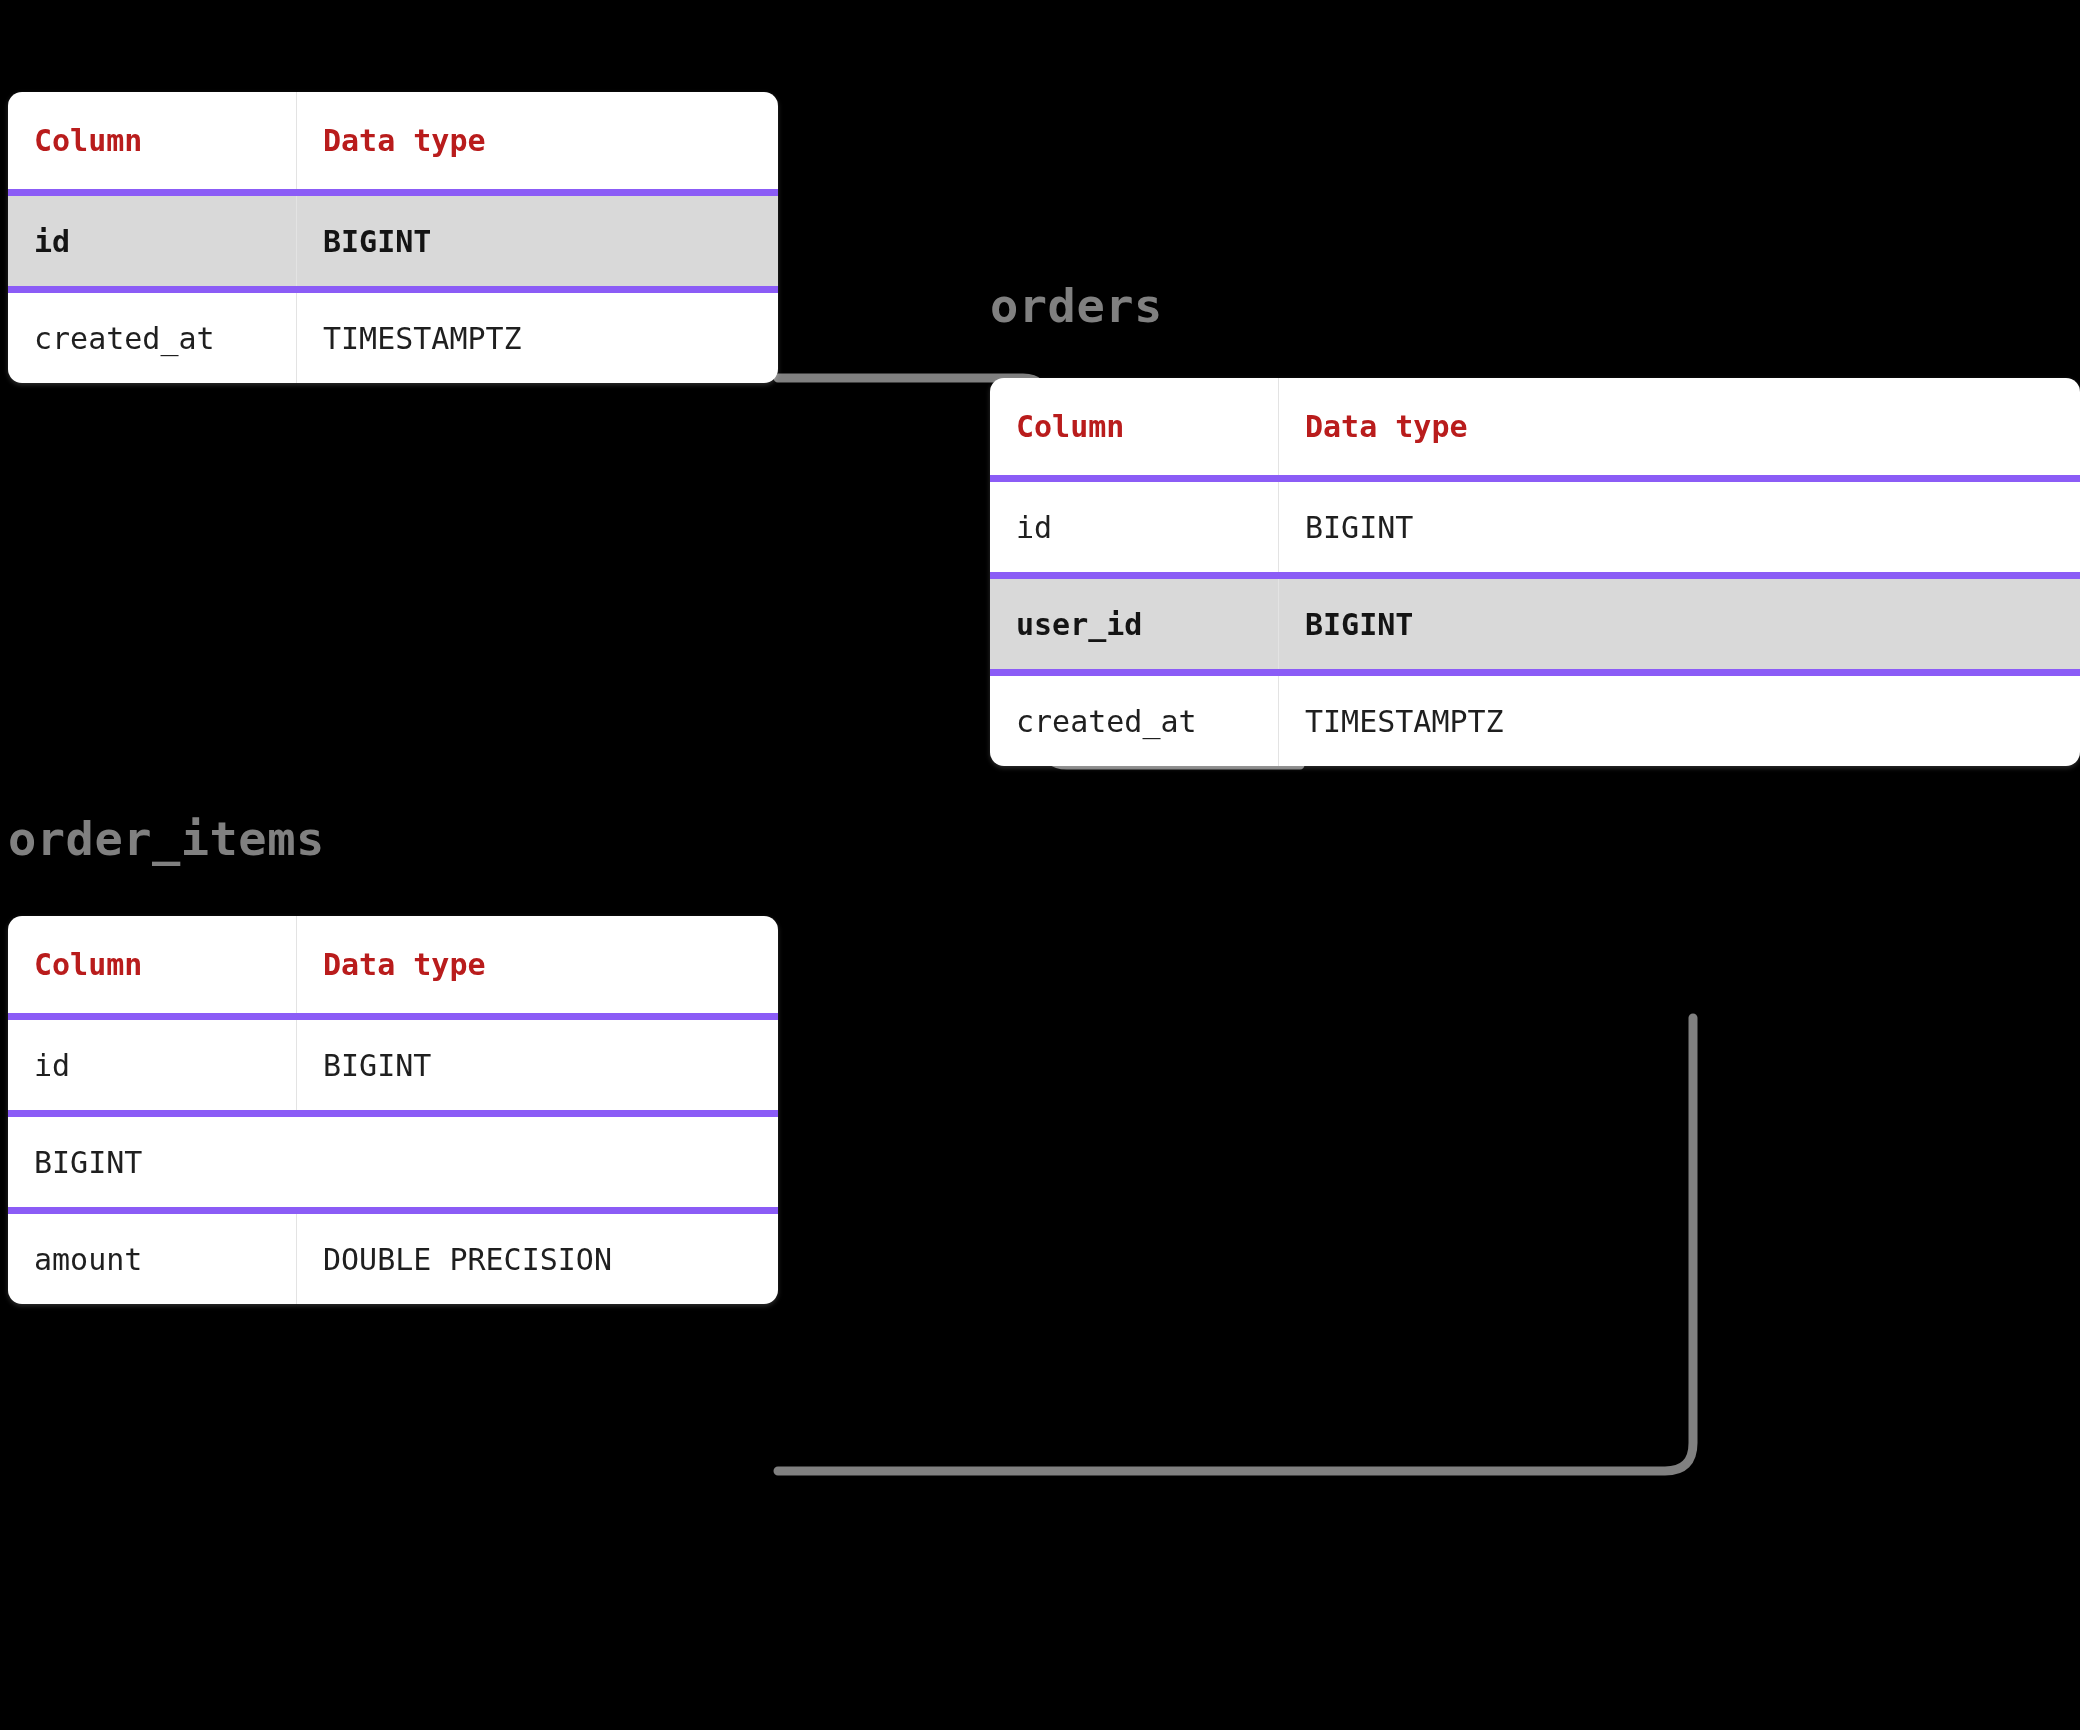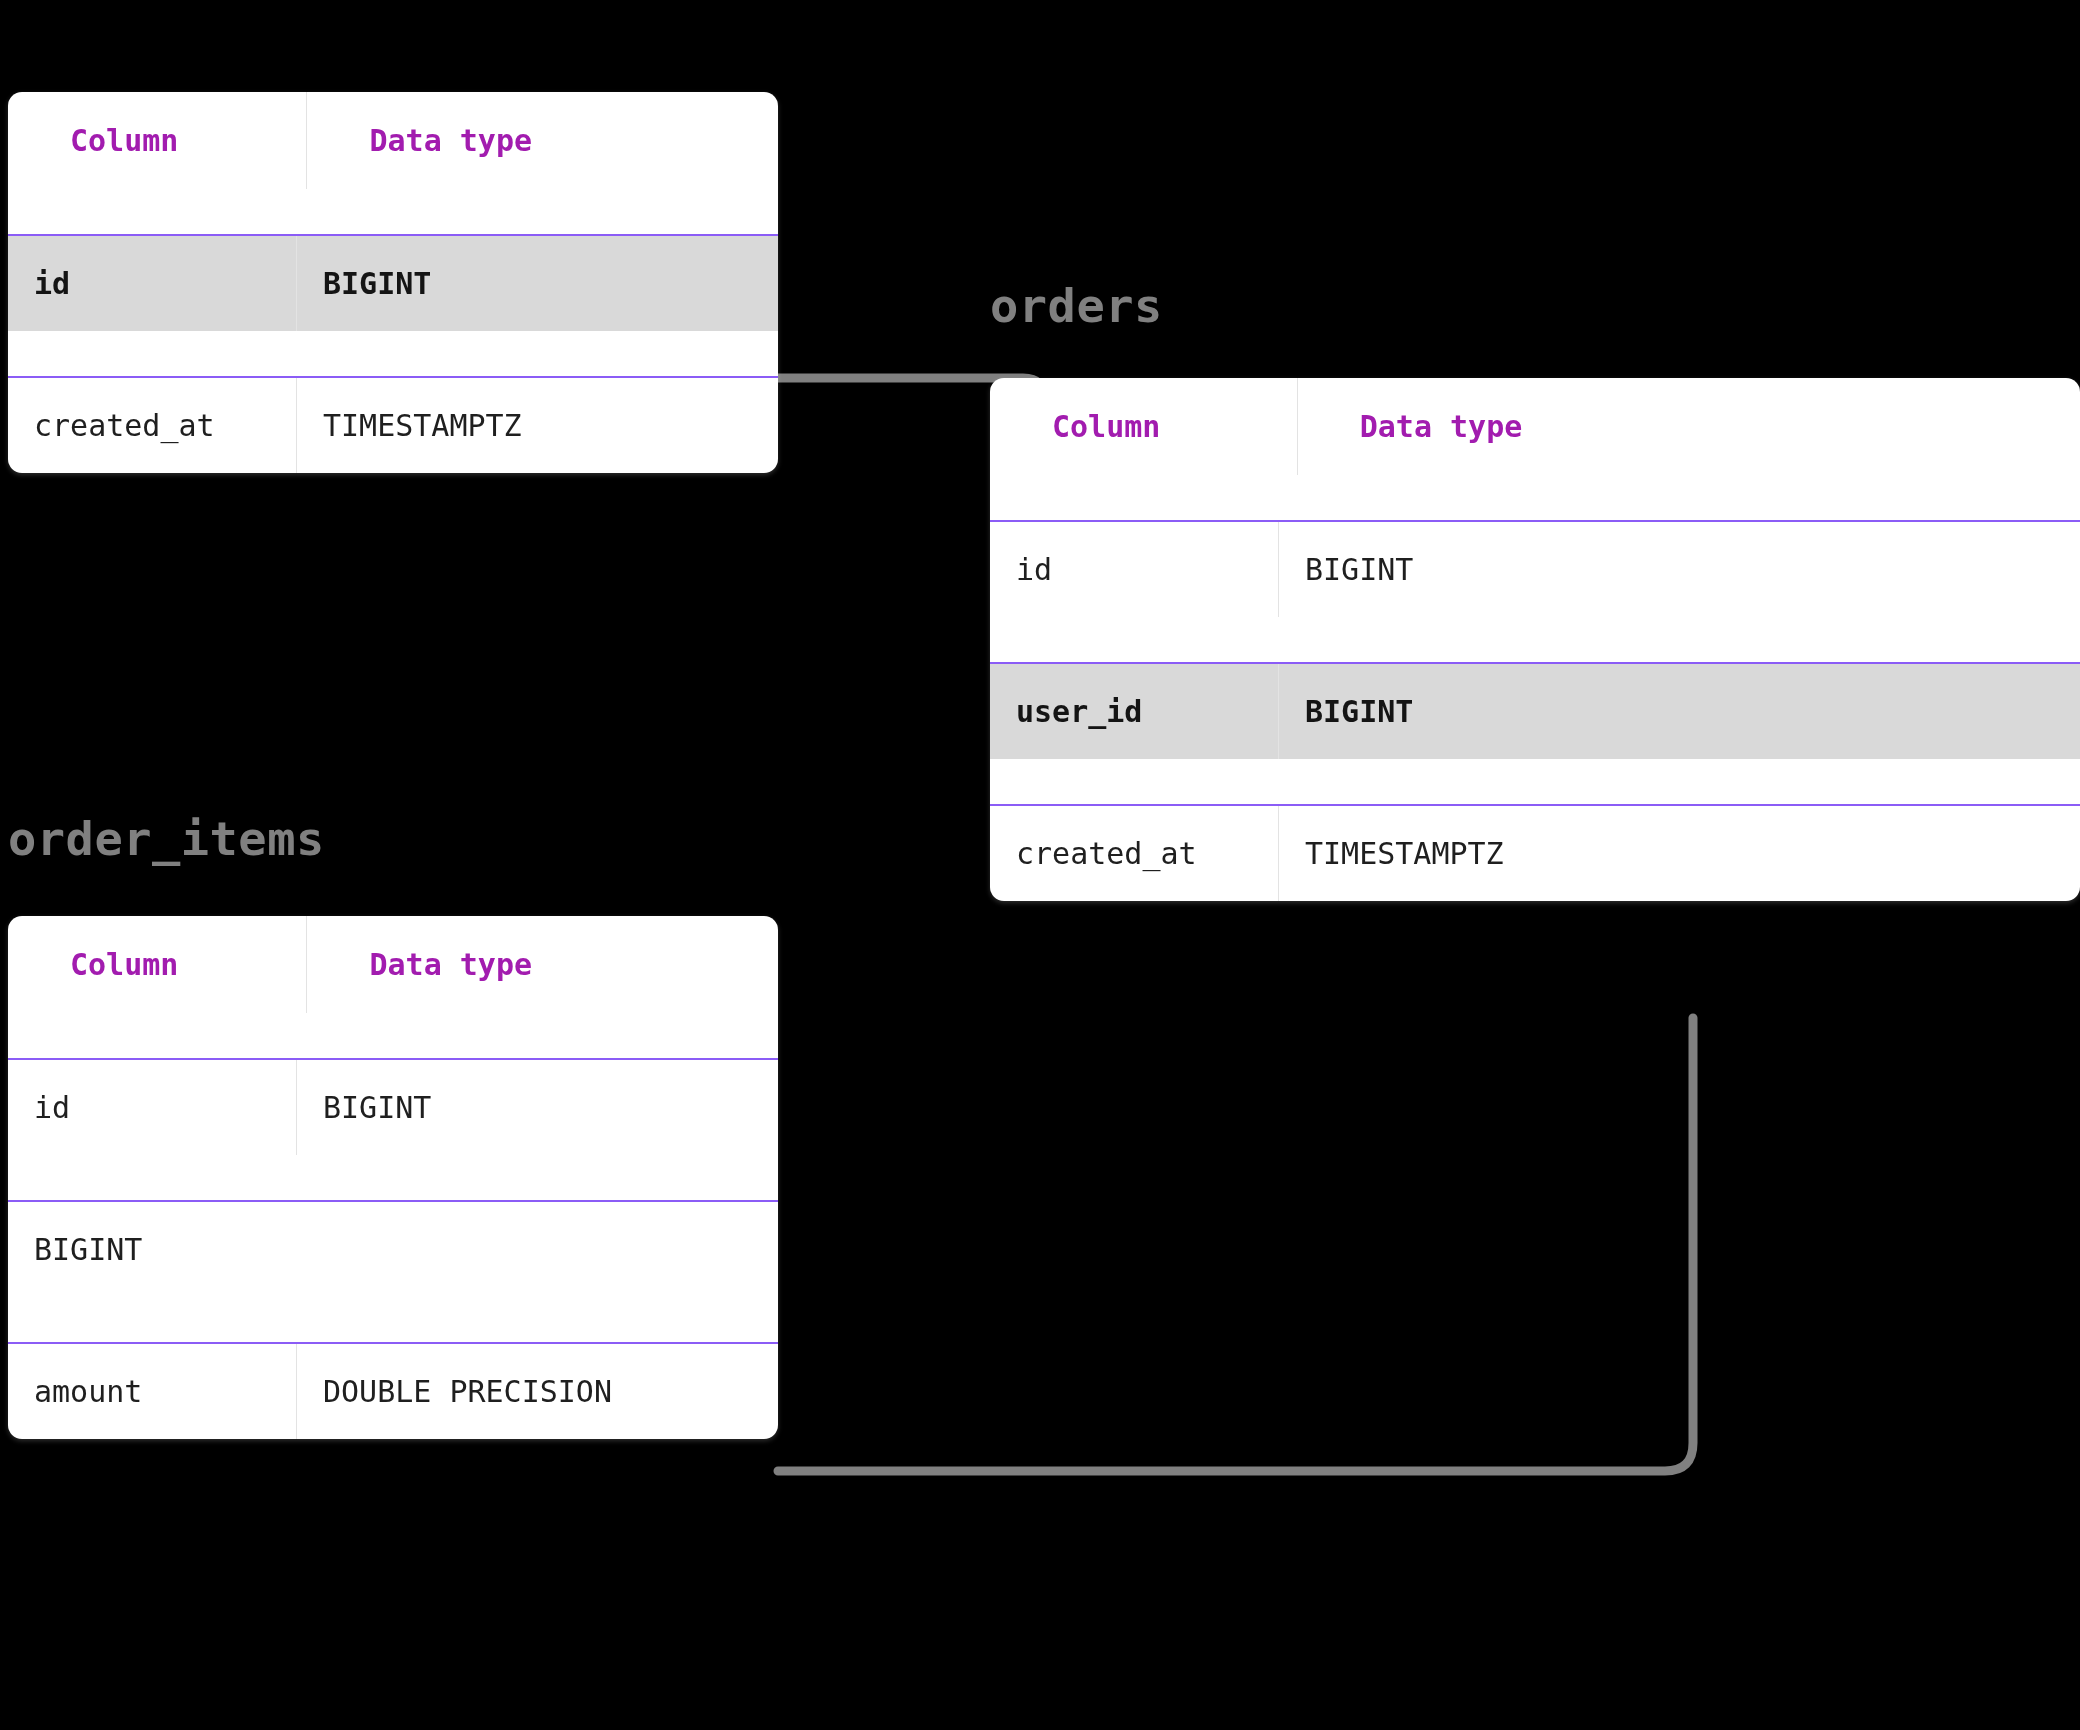--- a/index.html
+++ b/index.html
@@ -56,43 +56,41 @@
     border-radius: 14px;
     overflow: hidden;
     box-shadow: 0 2px 5px rgba(255,255,255,0.18);
   }
   .row {
     display: flex;
     width: 100%;
     box-sizing: border-box;
   }
   .row + .row {
-    border-top: 2px solid #8b5cf6;
-    margin-top: 45px;
+    border-top: 7px solid #8b5cf6;
   }
   .row.is-highlight {
     background: #d9d9d9;
   }
   .cell {
     box-sizing: border-box;
     display: flex;
     align-items: center;
     font-size: 30px;
     color: #1f1f1f;
     padding: 0 26px;
     white-space: nowrap;
     overflow: hidden;
   }
   .cell.col-name {
     border-right: 1px solid #e3e3e3;
   }
   .row.is-header .cell {
     font-weight: 700;
-    color: #a21caf;
-    margin-left: 36px;
+    color: #b91c1c;
   }
   .row.is-highlight .cell {
     font-weight: 700;
     color: #141414;
   }
 
   
   #node-users        { left: 8px;   top: -38px;  width: 770px; }
   #node-users .card  { top: 130px; left: 0; width: 770px; }
   #node-users .row   { height: 97px; }

